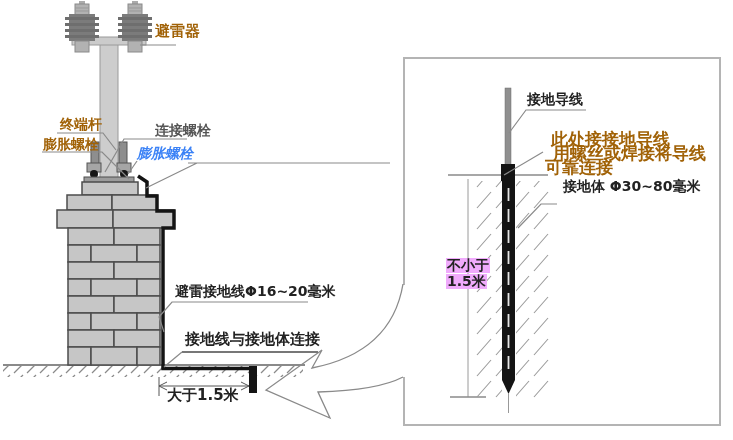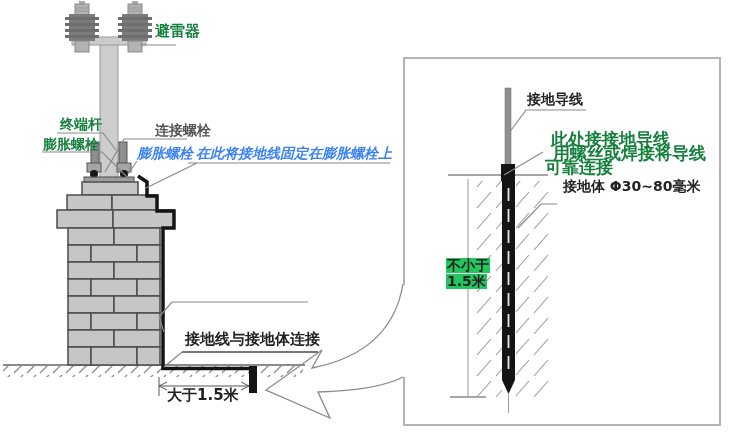--- a/index.html
+++ b/index.html
@@ -1,25 +1,25 @@
 <!DOCTYPE html>
 <html><head>
 <meta charset="utf-8">
 <style>
   html,body{margin:0;padding:0;background:#fff;}
   #canvas{position:relative;width:733px;height:440px;background:#ffffff;overflow:hidden;
           font-family:"DejaVu Sans",sans-serif;}
   #linework{position:absolute;left:0;top:0;}
   .label{position:absolute;white-space:nowrap;font-weight:bold;font-size:14px;color:#222;line-height:1.05;}
-  .gray{color:#15803d;}
+  .gray{color:#a16207;}
   .mid{color:#555;}
   .dark{color:#3b82f6;font-style:italic;}
   .sm{font-size:17px;}
   .lg{font-size:15px;}
-  .whitebg{background:#22c55e;padding:0 1px;}
+  .whitebg{background:#f0abfc;padding:0 1px;}
 </style>
 </head>
 <body>
 
 <div id="canvas">
 
   <svg id="linework" width="733" height="440" viewBox="0 0 733 440">
     <defs>
       <pattern id="hatchGround" patternUnits="userSpaceOnUse" width="13" height="11">
         <path d="M1,10 L10,1" stroke="#8a8a8a" stroke-width="1.2" fill="none"></path>
@@ -157,21 +157,21 @@
       <line x1="543" y1="152" x2="504" y2="175"></line>
       <path d="M557,204 L541,204 L518,228"></path>
     </g>
   </svg>
 
   <div class="label gray lg" style="left:155px;top:24px;">避雷器</div>
   <div class="label gray" style="left:60px;top:117px;">终端杆</div>
   <div class="label gray" style="left:43px;top:137px;">膨胀螺栓</div>
   <div class="label mid" style="left:126px;top:123px;margin-left:29px;">连接螺栓</div>
   <div class="label dark" style="left:137px;top:146px;">膨胀螺栓</div>
-  <div class="label dark" style="left:196px;top:146px;">在此将接地线固定在膨胀螺栓上</div>
+  <div class="label" style="left:175px;top:284px;">避雷接地线Φ16~20毫米</div>
   <div class="label lg" style="left:185px;top:332px;">接地线与接地体连接</div>
   <div class="label lg" style="left:167px;top:388px;">大于1.5米</div>
 
   <div class="label" style="left:527px;top:92px;">接地导线</div>
   <div class="label gray sm" style="left:551px;top:131px;">此处接接地导线</div>
   <div class="label gray sm" style="left:545px;top:145px;margin-left:8px;">用螺丝或焊接将导线</div>
   <div class="label gray sm" style="left:545px;top:159px;">可靠连接</div>
   <div class="label" style="left:563px;top:179px;">接地体 Φ30~80毫米</div>
   <div class="label whitebg" style="left:446px;top:258px;">不小于</div>
   <div class="label whitebg" style="left:446px;top:274px;">1.5米</div>

